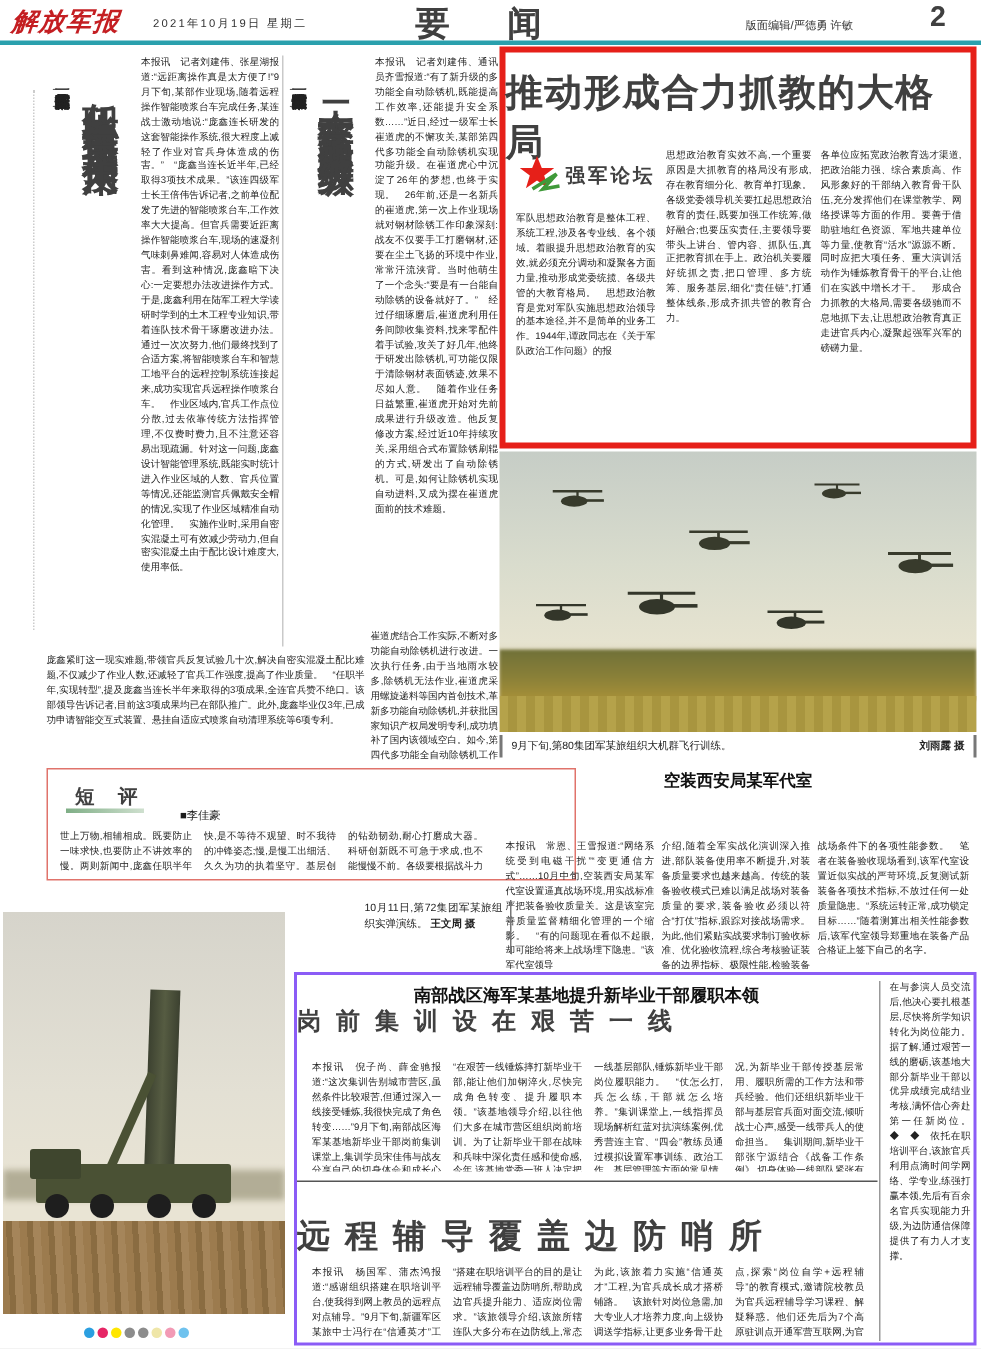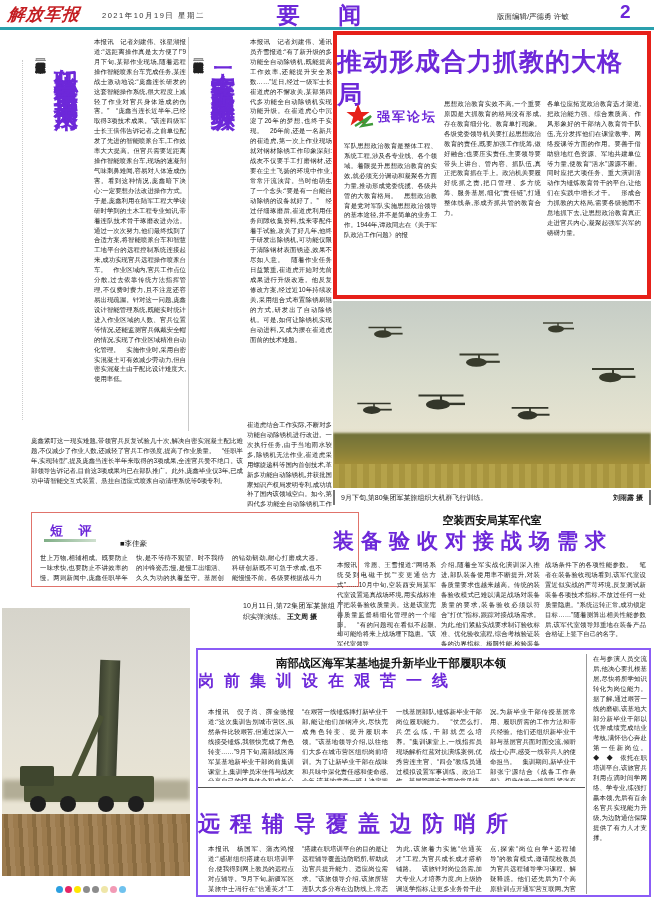--- a/index.html
+++ b/index.html
@@ -2,21 +2,21 @@
 <html><head>
 <meta charset="utf-8">
 <style>
   html,body{margin:0;padding:0;background:#e9e9e9;}
   #page{position:relative;width:654px;height:899px;background:#ffffff;overflow:hidden;
         font-family:"Liberation Sans",sans-serif;color:#1c1c1c;margin:0 auto;}
   .abs{position:absolute;}
   .vtext{writing-mode:vertical-rl;text-orientation:upright;}
   .tiny{font-size:6.4px;line-height:1.55;text-align:justify;word-break:break-all;
         overflow:hidden;color:#222;}
-  .headline{font-weight:bold;color:#6d28d9;font-family:"Liberation Sans",sans-serif;}
+  .headline{font-weight:bold;color:#404040;font-family:"Liberation Sans",sans-serif;}
   .kicker{font-weight:bold;text-align:center;font-size:11px;color:#111;}
   .serif{font-family:"Liberation Serif",serif;}
   .center{}
   .credit{font-weight:bold;}
   .caption{font-size:7px;color:#222;}
   .dot{display:inline-block;width:7px;height:7px;border-radius:50%;margin-right:2px;}
   .colrule{border-left:1px solid #c9c9c9;}
   .heli{position:absolute;}
   svg{display:block;}
 </style>
@@ -42,21 +42,21 @@
 
   <div class="abs colrule" style="left:188px;top:37px;height:394px;"></div>
 
   <div class="abs vtext serif" style="left:191px;top:54px;height:378px;font-size:10.5px;color:#222;">某部一级军士长崔道虎瞄准作业难题不懈攻关——</div>
   <div class="abs vtext headline" style="left:207px;top:50px;height:384px;font-size:24px;letter-spacing:3px;">二十余年聚焦一项发明持续升级</div>
   <div class="abs tiny" style="left:250px;top:37px;width:82px;height:376px;">本报讯　记者刘建伟、通讯员齐雪报道:“有了新升级的多功能全自动除锈机,既能提高工作效率,还能提升安全系数……”近日,经过一级军士长崔道虎的不懈攻关,某部第四代多功能全自动除锈机实现功能升级。在崔道虎心中沉淀了26年的梦想,也终于实现。　26年前,还是一名新兵的崔道虎,第一次上作业现场就对钢材除锈工作印象深刻:战友不仅要手工打磨钢材,还要在尘土飞扬的环境中作业,常常汗流浃背。当时他萌生了一个念头:“要是有一台能自动除锈的设备就好了。”　经过仔细琢磨后,崔道虎利用任务间隙收集资料,找来零配件着手试验,攻关了好几年,他终于研发出除锈机,可功能仅限于清除钢材表面锈迹,效果不尽如人意。　随着作业任务日益繁重,崔道虎开始对先前成果进行升级改造。他反复修改方案,经过近10年持续攻关,采用组合式布置除锈刷辊的方式,研发出了自动除锈机。可是,如何让除锈机实现自动进料,又成为摆在崔道虎面前的技术难题。</div>
 
   <div class="abs tiny" style="left:31px;top:436px;width:212px;height:72px;">庞鑫紧盯这一现实难题,带领官兵反复试验几十次,解决自密实混凝土配比难题,不仅减少了作业人数,还减轻了官兵工作强度,提高了作业质量。　“任职半年,实现转型”,提及庞鑫当连长半年来取得的3项成果,全连官兵赞不绝口。该部领导告诉记者,目前这3项成果均已在部队推广。此外,庞鑫毕业仅3年,已成功申请智能交互式装置、悬挂自适应式喷浆自动清理系统等6项专利。</div>
   <div class="abs tiny" style="left:247px;top:420px;width:85px;height:88px;">崔道虎结合工作实际,不断对多功能自动除锈机进行改进。一次执行任务,由于当地雨水较多,除锈机无法作业,崔道虎采用螺旋递料等国内首创技术,革新多功能自动除锈机,并获批国家知识产权局发明专利,成功填补了国内该领域空白。如今,第四代多功能全自动除锈机工作效率进一步提升。　记者了解到,崔道虎还革新出钢筋校正器等多项成果,被上级评为“工匠型”士官。</div>
 
-  <div class="abs" style="left:31px;top:512px;width:328px;height:75px;border:1.5px solid #e0736b;box-sizing:border-box;padding-left:46px;">
+  <div class="abs" style="left:31px;top:512px;width:353px;height:75px;border:1.5px solid #e0736b;box-sizing:border-box;padding-left:46px;">
     <div class="abs headline" style="left:18px;top:9px;font-size:13px;letter-spacing:6px;">短 评</div>
     <div class="abs" style="left:12px;top:26px;width:52px;height:3px;background:linear-gradient(90deg,#7fae86,#cfe0cf);"></div>
     <div class="abs center" style="left:88px;top:26px;width:206px;font-size:7.5px;">■李佳豪</div>
     <div class="abs tiny" style="left:8px;top:40px;width:88px;height:30px;">世上万物,相辅相成。既要防止一味求快,也要防止不讲效率的慢。两则新闻中,庞鑫任职半年取得3项革新成果,崔道虎20余年磨一剑把一项技术发明持续改进升级,一快一慢分别解决了部队作业难题,都取得了实实在在的成效,值得点赞。</div>
     <div class="abs tiny" style="left:104px;top:40px;width:88px;height:30px;">快,是不等待不观望、时不我待的冲锋姿态;慢,是慢工出细活、久久为功的执着坚守。基层创新既需要快速响应部队急需,以只争朝夕的劲头攻坚克难;也需要沉下心来保持定力,以数十年如一日的韧劲持续改进,创新工作者要甘坐“冷板凳”,以久久为功</div>
     <div class="abs tiny" style="left:200px;top:40px;width:90px;height:30px;">的钻劲韧劲,耐心打磨成大器。　科研创新既不可急于求成,也不能慢慢不前。各级要根据战斗力建设所需,科学分析各类创新项目的轻重缓急,实事求是处理好科研创新“快”与“慢”的辩证关系,激发广大官兵的创新活力,推进基层创新工作百花齐放、百舸争流。</div>
   </div>
 
   <div class="abs" style="left:333px;top:31px;width:318px;height:268px;border:4px solid #e62019;box-sizing:border-box;">
     <div class="abs headline center" style="left:0;top:10px;width:100%;font-size:25px;letter-spacing:1px;">推动形成合力抓教的大格局</div>
@@ -139,21 +139,20 @@
         </svg>
     </div>
   </div>
   <div class="abs caption" style="left:333px;top:490px;width:318px;height:15px;line-height:15px;
        border-left:2px solid #777;border-right:2px solid #777;padding:0 6px;box-sizing:border-box;">
     <span>9月下旬,第80集团军某旅组织大机群飞行训练。</span>
     <span class="credit" style="float:right;">刘雨露 摄</span>
   </div>
 
   <div class="abs kicker" style="left:333px;top:513px;width:318px;">空装西安局某军代室</div>
-  <div class="abs headline center" style="left:333px;top:527px;width:318px;font-size:21px;letter-spacing:7px;">装备验收对接战场需求</div>
   <div class="abs tiny" style="left:337px;top:560px;width:99px;height:86px;">本报讯　常恩、王雪报道:“网络系统受到电磁干扰”“变更通信方式”……10月中旬,空装西安局某军代室设置逼真战场环境,用实战标准严把装备验收质量关。这是该室完善质量监督精细化管理的一个缩影。　“有的问题现在看似不起眼,却可能给将来上战场埋下隐患。”该军代室领导</div>
   <div class="abs tiny" style="left:441px;top:560px;width:99px;height:86px;">介绍,随着全军实战化演训深入推进,部队装备使用率不断提升,对装备质量要求也越来越高。传统的装备验收模式已难以满足战场对装备质量的要求,装备验收必须以符合“打仗”指标,跟踪对接战场需求。为此,他们紧贴实战要求制订验收标准、优化验收流程,综合考核验证装备的边界指标、极限性能,检验装备在不同</div>
   <div class="abs tiny" style="left:545px;top:560px;width:101px;height:86px;">战场条件下的各项性能参数。　笔者在装备验收现场看到,该军代室设置近似实战的严苛环境,反复测试新装备各项技术指标,不放过任何一处质量隐患。“系统运转正常,成功锁定目标……”随着测算出相关性能参数后,该军代室领导郑重地在装备产品合格证上签下自己的名字。</div>
 
   <div class="abs caption" style="left:243px;top:600px;width:92px;height:36px;line-height:1.6;
        border-right:1px solid #777;padding-right:5px;text-align:justify;">
     <span>10月11日,第72集团军某旅组织实弹演练。</span>
     <span class="credit">王文周 摄</span>
   </div>
 

